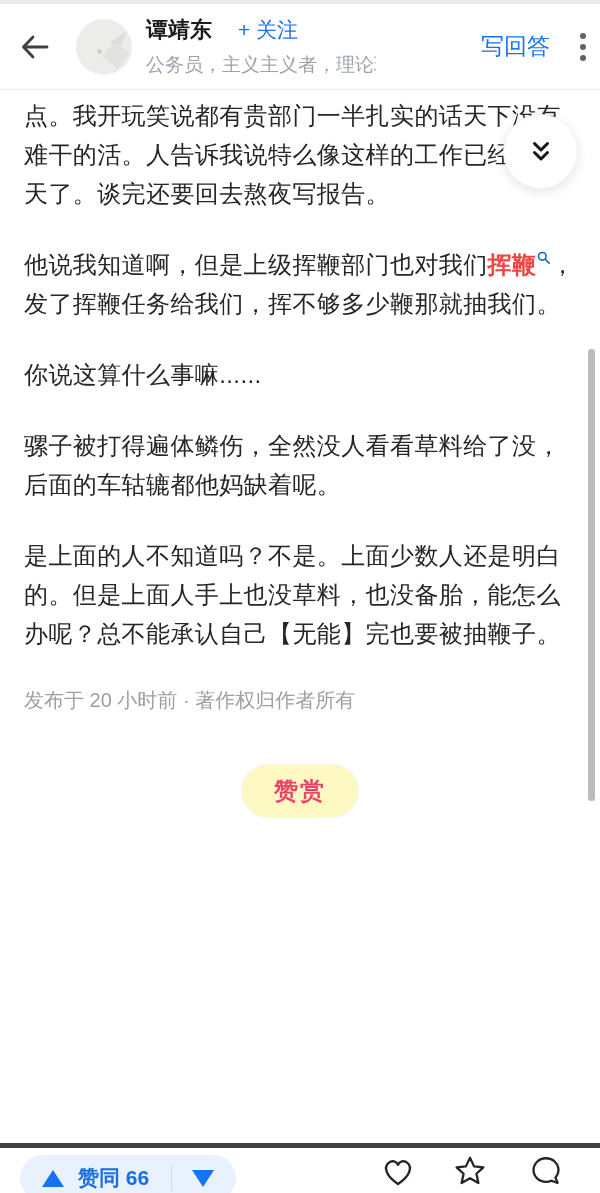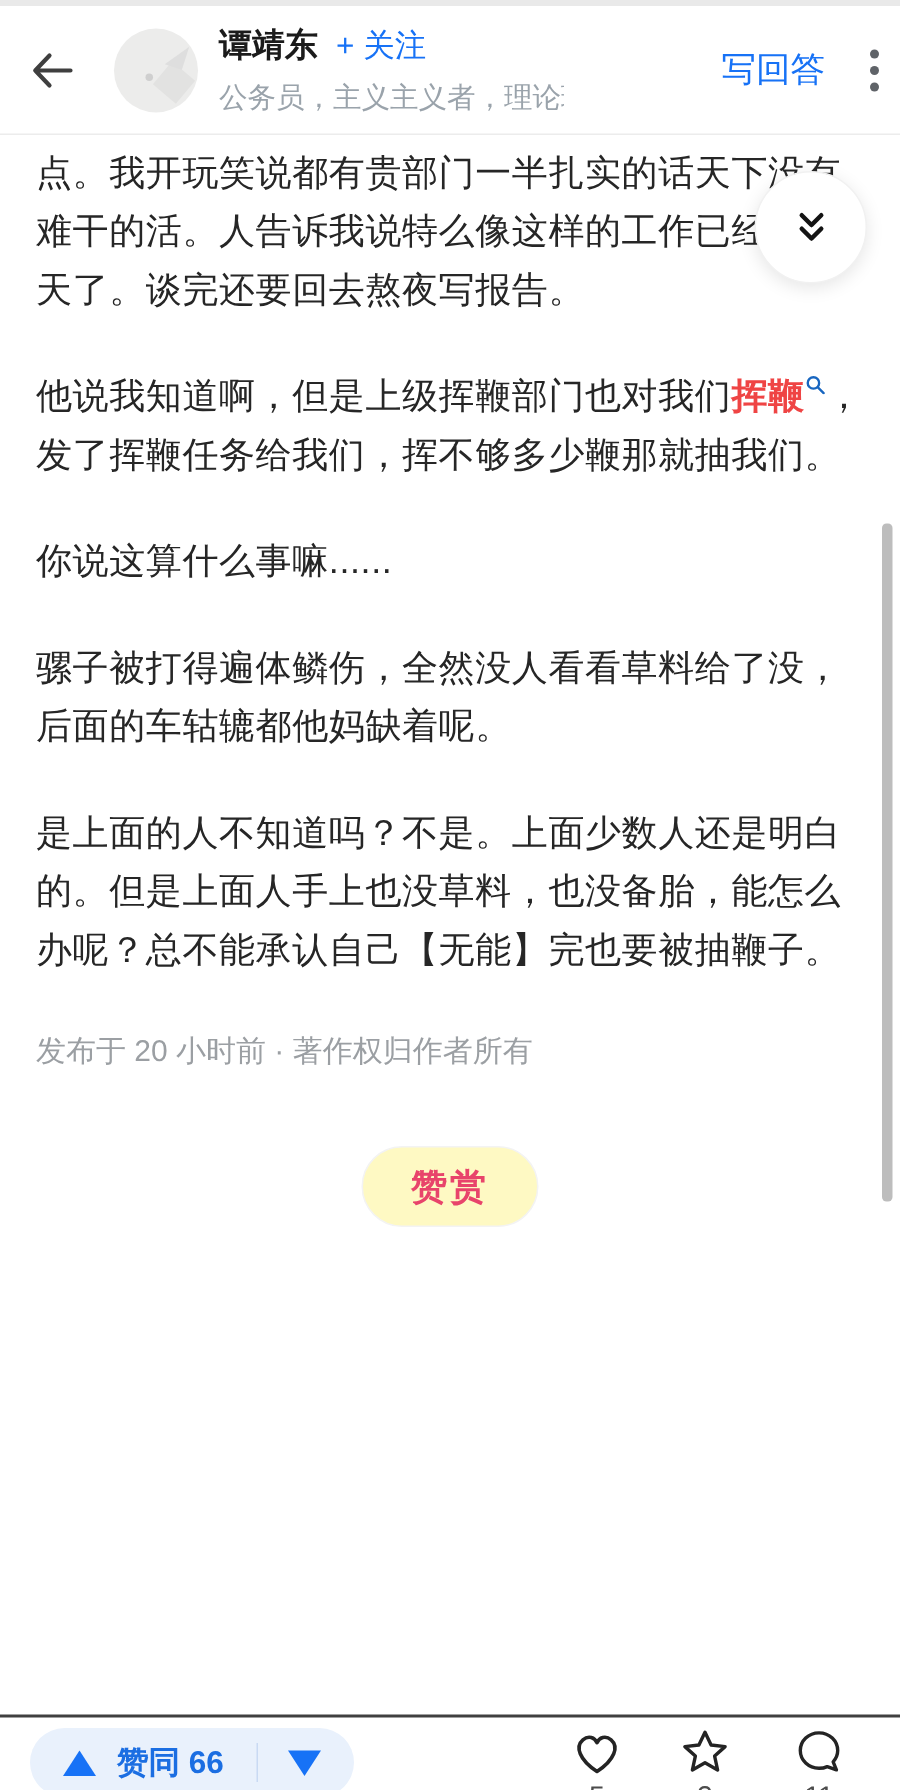--- a/index.html
+++ b/index.html
@@ -13,21 +13,21 @@
   .back-btn { width:34px; height:34px; display:flex; align-items:center; cursor:pointer; }
   .avatar { width:56px; height:56px; border-radius:50%; background:#ececeb; margin-left:22px;
     position:relative; overflow:hidden; flex:none; }
   .avatar .ear { position:absolute; right:8px; top:10px; width:0; height:0;
     border-left:12px solid transparent; border-bottom:16px solid #dedede; transform:rotate(18deg); }
   .avatar .nose { position:absolute; left:21px; top:30px; width:5px; height:5px; border-radius:50%; background:#cfcfcf; }
   .avatar .jaw { position:absolute; right:6px; top:26px; width:20px; height:20px; background:#e2e2e1; transform:rotate(40deg); }
   .author-block { margin-left:14px; min-width:0; }
   .author-line { display:flex; align-items:baseline; }
   .author-name { font-size:22px; font-weight:bold; color:#1b1b1b; }
-  .follow { font-size:21px; color:#1772f6; margin-left:12px; cursor:pointer; }
+  .follow { font-size:21px; color:#1772f6; margin-left:26px; cursor:pointer; }
   .author-bio { font-size:19px; color:#9aa3ab; margin-top:7px; white-space:nowrap;
     max-width:230px; overflow:hidden; }
   .header-right { margin-left:auto; display:flex; align-items:center; }
   .write-answer { color:#1772f6; font-size:23px; font-weight:500; cursor:pointer; }
   .more-btn { margin-left:26px; display:flex; flex-direction:column; gap:5px; padding:4px; cursor:pointer; }
   .more-btn i { width:6px; height:6px; border-radius:50%; background:#5f6368; }
 
   
   .main { padding:6px 24px 0 24px; }
   .para { margin-top:32px; }
@@ -48,21 +48,21 @@
     border-radius:50%; background:#fff; border:1px solid #f1f1f1;
     box-shadow:0 3px 12px rgba(0,0,0,0.10); display:flex; align-items:center;
     justify-content:center; cursor:pointer; z-index:5; }
 
   
   .scroll-thumb { position:absolute; left:588px; top:349px; width:7px; height:452px;
     background:#bdbdbd; border-radius:3px; z-index:6; }
 
   
   .bottom-bar { position:absolute; left:0; bottom:0; width:600px; height:50px;
-    background:#fff; border-top:2px solid #404040; z-index:7; }
+    background:#fff; border-top:5px solid #404040; z-index:7; }
   .vote-pill { position:absolute; left:20px; top:7px; height:46px; border-radius:23px;
     background:#e9f1fc; display:flex; align-items:center; padding:0 22px; cursor:pointer; }
   .tri-up { width:0; height:0; border-left:11px solid transparent; border-right:11px solid transparent;
     border-bottom:17px solid #1772f6; }
   .tri-down { width:0; height:0; border-left:11px solid transparent; border-right:11px solid transparent;
     border-top:17px solid #1772f6; }
   .vote-label { color:#1b6ee2; font-size:21px; font-weight:bold; margin-left:14px; white-space:nowrap; }
   .vote-div { width:1px; height:26px; background:#c9daf3; margin:0 20px 0 22px; }
   .action-col { position:absolute; top:6px; width:44px; display:flex; flex-direction:column;
     align-items:center; cursor:pointer; }

